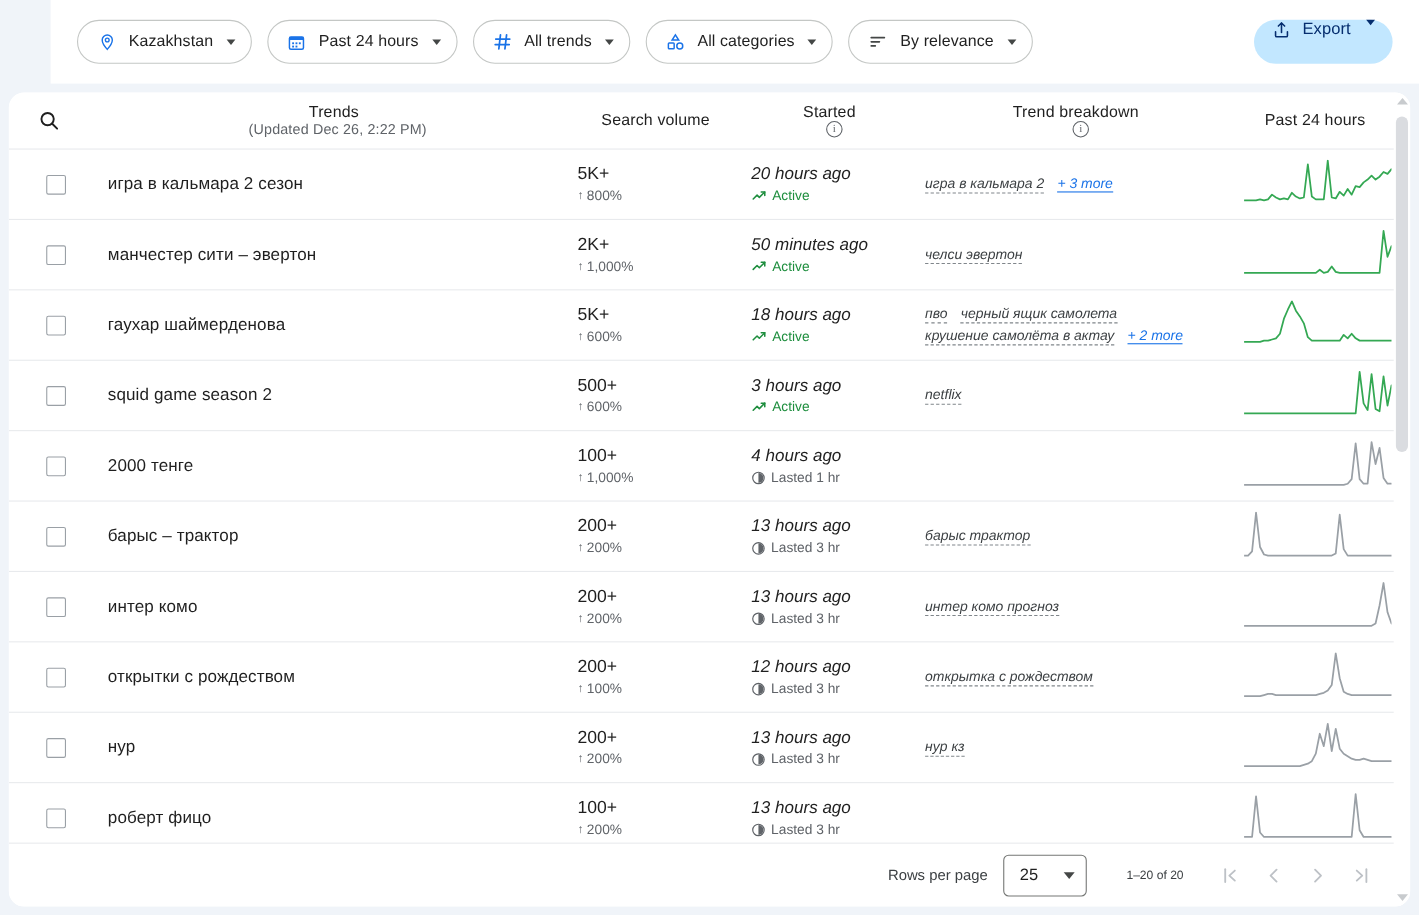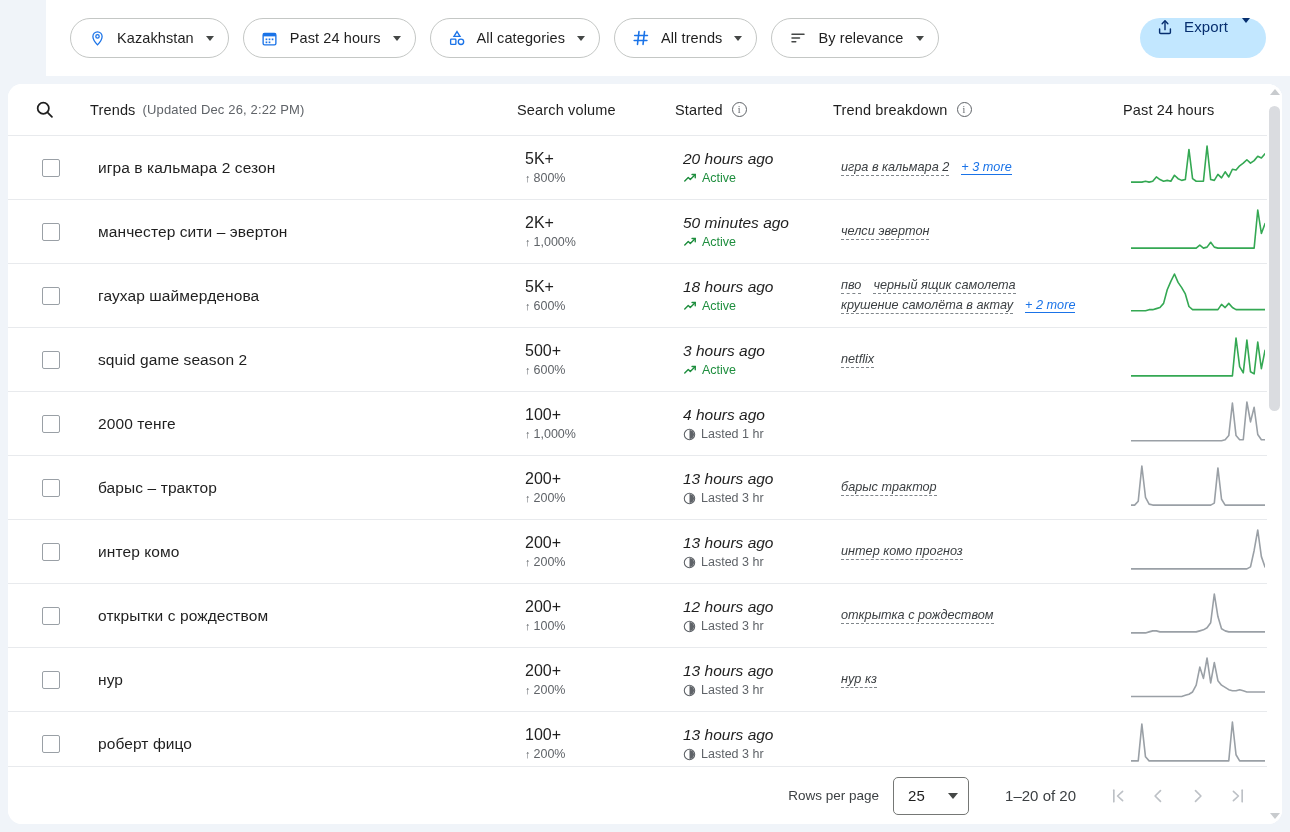--- a/index.html
+++ b/index.html
@@ -67,21 +67,21 @@
   }
 
   .thead {
     display: flex; align-items: center;
     height: 52px;
     padding-left: 26px;
     border-bottom: 1px solid #e8eaed;
     background: #fff;
     position: relative; z-index: 2;
   }
-  .th { font-size: 14.5px; color: #1f1f1f; letter-spacing: .15px; display: flex; align-items: center; }
+  .th { font-size: 14.5px; color: #1f1f1f; letter-spacing: .15px; display: flex; align-items: center; flex-direction: column; }
 
   
   .c-check  { width: 56px; flex: none; display: flex; align-items: center; }
   .c-title  { width: 427px; flex: none; }
   .c-vol    { width: 158px; flex: none; }
   .c-start  { width: 158px; flex: none; }
   .c-break  { width: 290px; flex: none; }
   .c-spark  { width: 145px; flex: none; }
 
   .search-icon-wrap { width: 56px; flex: none; display: flex; align-items: center; }
@@ -154,21 +154,21 @@
     border: 1px solid #757775; border-radius: 5px;
     display: flex; align-items: center; justify-content: space-between;
     padding: 0 10px 0 14px; cursor: pointer; background: #fff;
   }
   .rpp-select .v { font-size: 15px; color: #1f1f1f; }
   .rpp-select .caret2 {
     width: 0; height: 0;
     border-left: 5px solid transparent; border-right: 5px solid transparent;
     border-top: 6px solid #444746;
   }
-  .range { font-size: 15px; color: #3c4043; margin-left: 36px; margin-right: 22px; }
+  .range { font-size: 11px; color: #3c4043; margin-left: 36px; margin-right: 22px; }
   .pg-btn {
     width: 40px; height: 40px; display: inline-flex;
     align-items: center; justify-content: center; cursor: pointer;
     border-radius: 50%;
   }
 
   
   .vscroll {
     position: absolute; right: 0; top: 0; bottom: 0; width: 15px;
     background: #fff; z-index: 3;
@@ -216,37 +216,37 @@
             <rect x="6.5" y="16.2" width="2.4" height="2.4" fill="#1a73e8"></rect>
             <rect x="10.8" y="16.2" width="2.4" height="2.4" fill="#1a73e8"></rect>
           </svg>
       </span>
       <span class="chip-label">Past 24 hours</span>
       <span class="caret"></span>
     </div>
 
     <div class="chip">
       <span class="chip-icon">
+        <svg width="18" height="18" viewBox="0 0 24 24" stroke="#1a73e8" stroke-width="2.1" stroke-linecap="round">
+            <path d="M9.3 3.5L7.3 20.5M16.7 3.5L14.7 20.5M3.6 8.7h17M2.9 15.3h17"></path>
+          </svg>
+      </span>
+      <span class="chip-label">All trends</span>
+      <span class="caret"></span>
+    </div>
+
+    <div class="chip">
+      <span class="chip-icon">
         <svg width="18" height="18" viewBox="0 0 24 24">
             <path d="M12 3.5l4 6.3H8l4-6.3z" fill="none" stroke="#1a73e8" stroke-width="1.8"></path>
             <rect x="3.5" y="13.5" width="7" height="7" rx="1" fill="none" stroke="#1a73e8" stroke-width="1.8"></rect>
             <circle cx="17.3" cy="17" r="3.6" fill="none" stroke="#1a73e8" stroke-width="1.8"></circle>
           </svg>
       </span>
       <span class="chip-label">All categories</span>
-      <span class="caret"></span>
-    </div>
-
-    <div class="chip">
-      <span class="chip-icon">
-        <svg width="18" height="18" viewBox="0 0 24 24" stroke="#1a73e8" stroke-width="2.1" stroke-linecap="round">
-            <path d="M9.3 3.5L7.3 20.5M16.7 3.5L14.7 20.5M3.6 8.7h17M2.9 15.3h17"></path>
-          </svg>
-      </span>
-      <span class="chip-label">All trends</span>
       <span class="caret"></span>
     </div>
 
     <div class="chip">
       <span class="chip-icon">
         <svg width="18" height="18" viewBox="0 0 24 24" stroke="#444746" stroke-width="2" stroke-linecap="round">
             <path d="M4 7h16M4 12h10M4 17h5"></path>
           </svg>
       </span>
       <span class="chip-label">By relevance</span>

